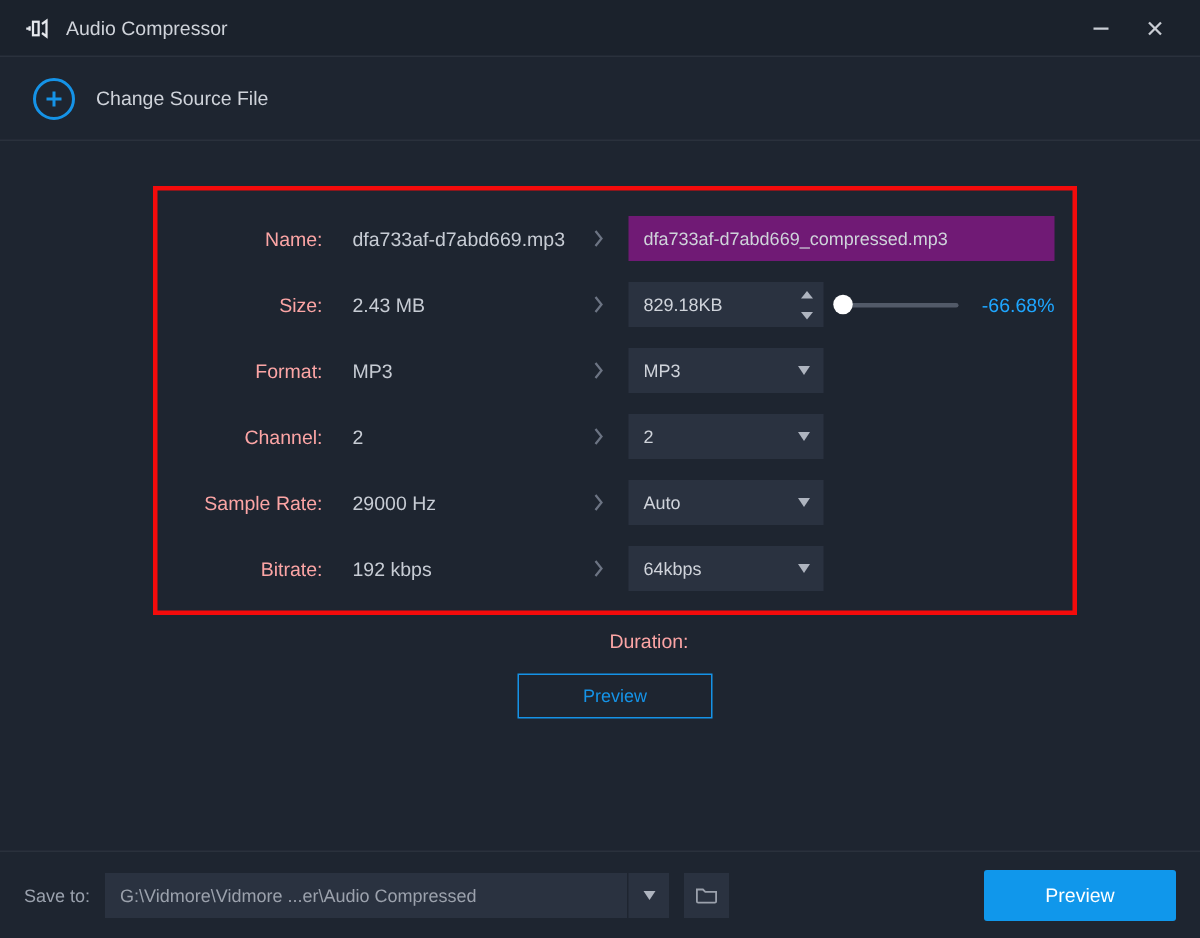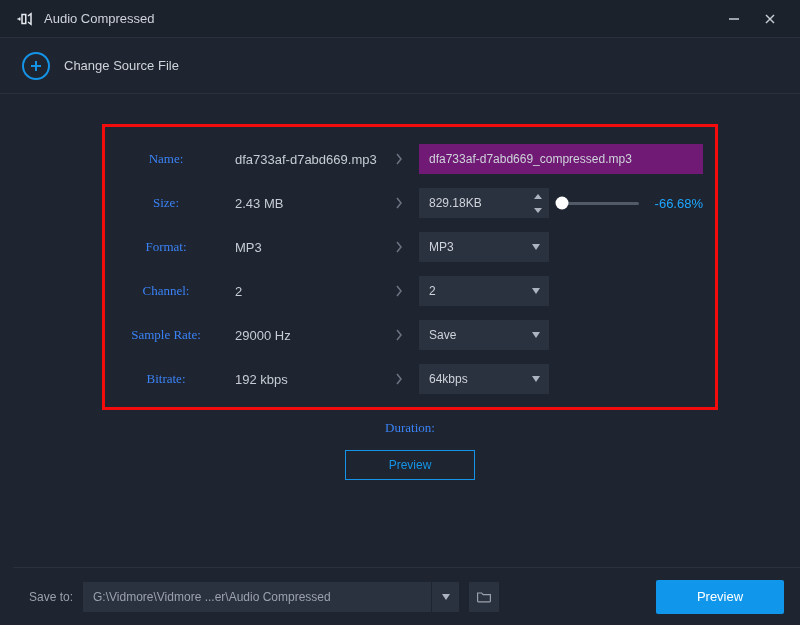--- a/index.html
+++ b/index.html
@@ -53,24 +53,23 @@
     padding: 10px 12px 6px 12px;
     margin: 0 58px 0 78px;
   }
   .row {
     display: flex; align-items: center;
     height: 44px;
     gap: 8px;
   }
   .lbl {
     width: 98px;
-    text-align: center;
-    color: #3b82f6;
+    text-align: right;
+    color: #fca5a5;
     font-size: 13px;
-    font-family: Liberation Serif, serif;
   }
   .srcval {
     width: 156px;
     color: #c7ccd4;
     font-size: 13px;
     padding-left: 12px;
     overflow: hidden; text-overflow: ellipsis; white-space: nowrap;
   }
   .chev {
     width: 24px; display: inline-flex; align-items: center; justify-content: center;
@@ -130,21 +129,21 @@
     width: 130px; height: 30px;
     border: 1px solid #1593e7;
     color: #1593e7;
     display: inline-flex; align-items: center; justify-content: center;
     font-size: 12px;
     background: transparent;
     text-align: right;
   }
   
   .footer {
-    position: absolute; left: 13px; right: 0; bottom: 0;
+    position: absolute; left: 0; right: 0; bottom: 0;
     height: 58px;
     border-top: 1px solid #2a313c;
     display: flex; align-items: center;
     padding: 0 16px;
     gap: 10px;
   }
   .saveto-lbl { color: #9aa1ad; font-size: 12px; }
   .pathbox {
     width: 376px; height: 30px;
     background: #2a3240;
@@ -176,21 +175,21 @@
 </head>
 <body>
 
 <div class="titlebar">
   <span class="app-icon">
     <svg viewBox="0 0 24 24" width="18" height="18" fill="none" stroke="currentColor" stroke-width="2">
       <rect x="8" y="6" width="5" height="12"></rect>
       <path d="M5 10v4M3 11v2M16 8l4-3v14l-4-3"></path>
     </svg>
   </span>
-  <span class="title">Audio Compressed</span>
+  <span class="title">Audio Compressor</span>
   <span class="spacer"></span>
   <span class="winbtn">
     <svg viewBox="0 0 12 12" stroke="currentColor">
         <line x1="1" y1="6" x2="11" y2="6" stroke-width="1.5"></line>
       </svg>
   </span>
   <span class="winbtn">
     <svg viewBox="0 0 12 12" stroke="currentColor" stroke-width="1.5">
         <line x1="2" y1="2" x2="10" y2="10"></line>
         <line x1="10" y1="2" x2="2" y2="10"></line>
@@ -292,21 +291,21 @@
     <div class="row">
       <div class="lbl">Sample Rate:</div>
       <div class="srcval">29000 Hz</div>
       <span class="chev">
           <svg viewBox="0 0 10 14" fill="none" stroke="currentColor" stroke-width="1.5">
             <polyline points="3,2 7,7 3,12"></polyline>
           </svg>
         </span>
       <div class="dest-area">
         <div class="select">
-          <span class="seltxt">Save</span>
+          <span class="seltxt">Auto</span>
           <span class="arrow"><svg viewBox="0 0 10 8">
                 <polygon points="1,1 9,1 5,7" fill="currentColor"></polygon>
               </svg></span>
         </div>
       </div>
     </div>
 
     <div class="row">
       <div class="lbl">Bitrate:</div>
       <div class="srcval">192 kbps</div>

